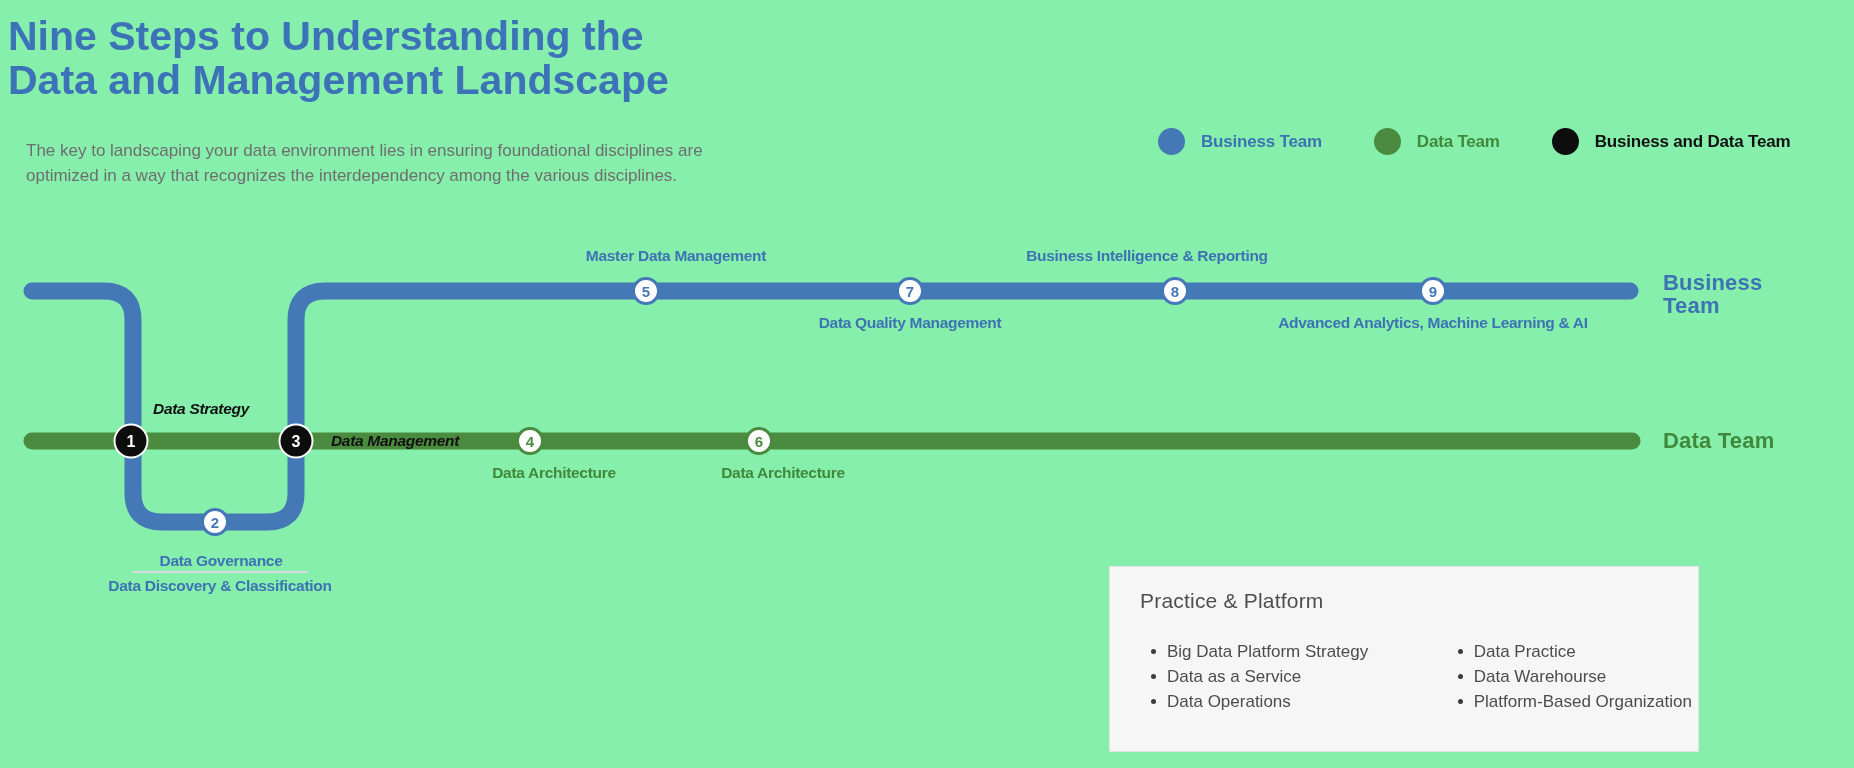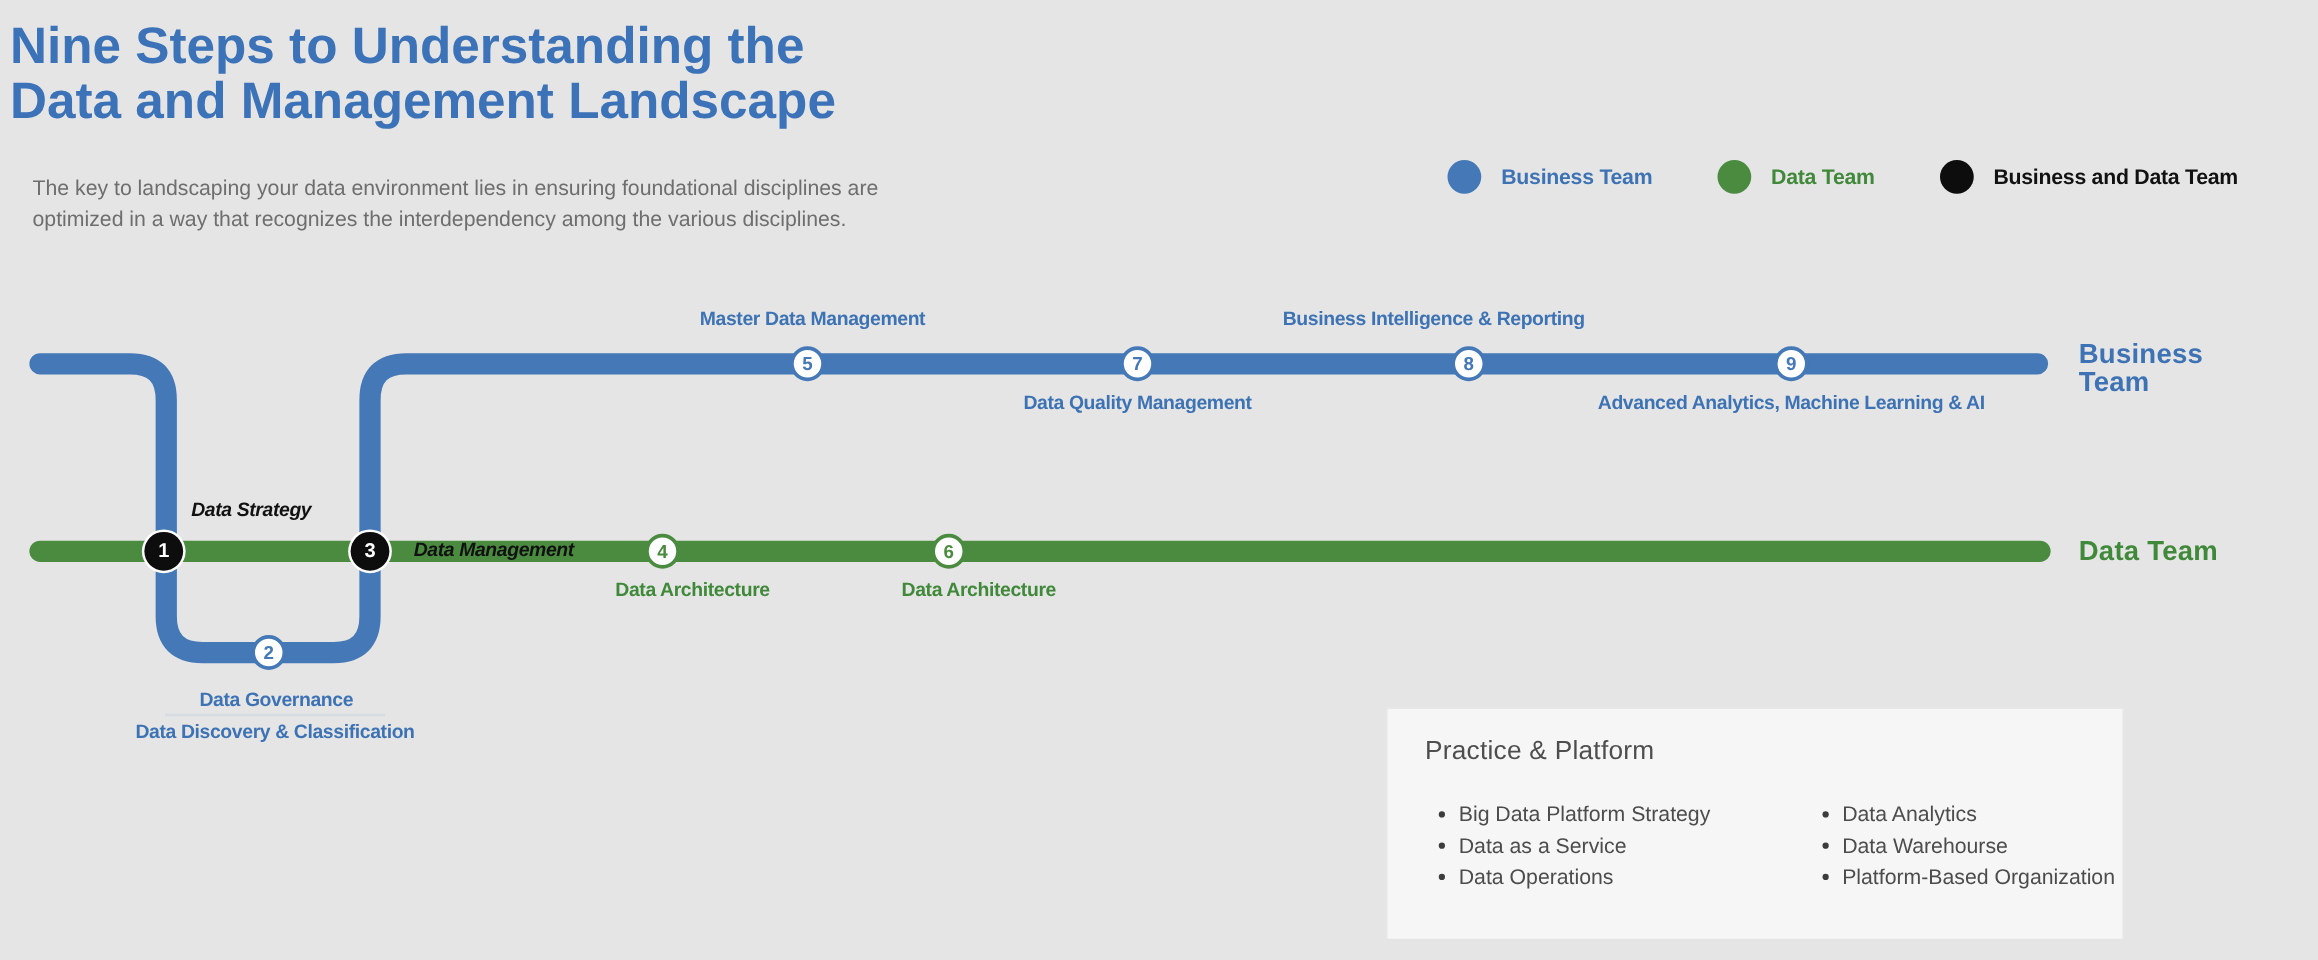--- a/index.html
+++ b/index.html
@@ -1,17 +1,17 @@
 <!DOCTYPE html>
 <html style="--title-blue: #3c72b7; --blue: #4478b6; --blue-text: #3d73b4; --green: #4a8b40; --green-text: #41893a; --black: #0d0d0d; --label-black: #111111; --subtitle-gray: #6e6e6e; --divider: #d7dbe2; --box-bg: #f6f6f6; --box-border: #e4e4e4; --box-title: #4e4e4e; --box-text: #4c4c4c;"><head>
 <meta charset="utf-8">
 <style>
   html,body{margin:0;padding:0;background:#fff;}
   body{font-family:"Liberation Sans",sans-serif;}
-  .page{position:relative;width:1854px;height:768px;background:#e5e5e5;overflow:hidden;}
+  .page{position:relative;width:1854px;height:768px;background:#86efac;overflow:hidden;}
 
   
   .title{position:absolute;left:8px;top:14px;margin:0;font-size:41px;line-height:44px;
          font-weight:700;letter-spacing:0;color:var(--title-blue);}
   .subtitle{position:absolute;left:9px;top:121px;margin:17px;font-size:17px;line-height:25px;
             font-weight:400;color:var(--subtitle-gray);}
 
   
   .legend{position:absolute;left:1158px;top:128px;display:flex;align-items:center;gap:52px;}
   .legend-item{display:flex;align-items:center;gap:16px;}
@@ -100,21 +100,21 @@
         <div class="stop green" style="left: 530px; top: 441px;">4</div>
         <div class="stop blue" style="left: 646px; top: 291px;">5</div>
         <div class="stop green" style="left: 759px; top: 441px;">6</div>
         <div class="stop blue" style="left: 910px; top: 291px;">7</div>
         <div class="stop blue" style="left: 1175px; top: 291px;">8</div>
         <div class="stop blue" style="left: 1433px; top: 291px;">9</div>
       </div>
     <div id="labels-layer">
         <div class="map-label black" style="left: 201px; top: 409px;">Data Strategy</div>
         <div class="map-label black" style="left: 395px; top: 409px; margin-top: 32px;">Data Management</div>
-        <div class="map-label blue" style="left: 650px; top: 256px;">Master Data Management</div>
+        <div class="map-label blue" style="left: 676px; top: 256px;">Master Data Management</div>
         <div class="map-label blue" style="left: 910px; top: 323px;">Data Quality Management</div>
         <div class="map-label blue" style="left: 1147px; top: 256px;">Business Intelligence &amp; Reporting</div>
         <div class="map-label blue" style="left: 1433px; top: 323px;">Advanced Analytics, Machine Learning &amp; AI</div>
         <div class="map-label green" style="left: 530px; top: 473px;">Data Architecture</div>
         <div class="map-label green" style="left: 759px; top: 473px;">Data Architecture</div>
         <div class="map-label blue" style="left: 221px; top: 561px;">Data Governance</div>
         <div class="map-label blue" style="left: 220px; top: 586px;">Data Discovery &amp; Classification</div>
       </div>
 
     <div class="side-label blue">Business Team</div>
@@ -123,20 +123,20 @@
 
   <div class="practice-box">
     <div class="pb-title">Practice &amp; Platform</div>
     <div class="pb-cols" id="pb-cols">
         <ul class="pb-col c1">
           <li>Big Data Platform Strategy</li>
           <li>Data as a Service</li>
           <li>Data Operations</li>
         </ul>
         <ul class="pb-col c2">
-          <li>Data Analytics</li>
+          <li>Data Practice</li>
           <li>Data Warehourse</li>
           <li>Platform-Based Organization</li>
         </ul>
       </div>
   </div>
 
 </div>
 
 </body></html>

